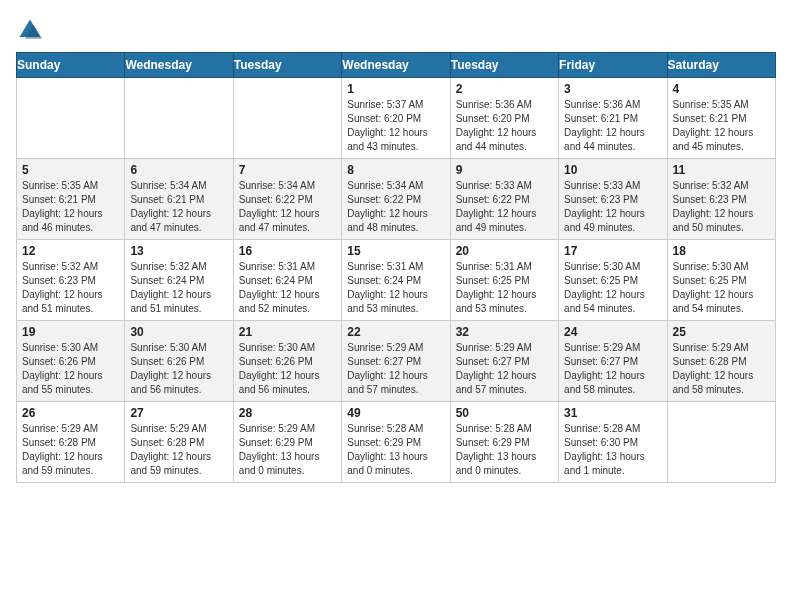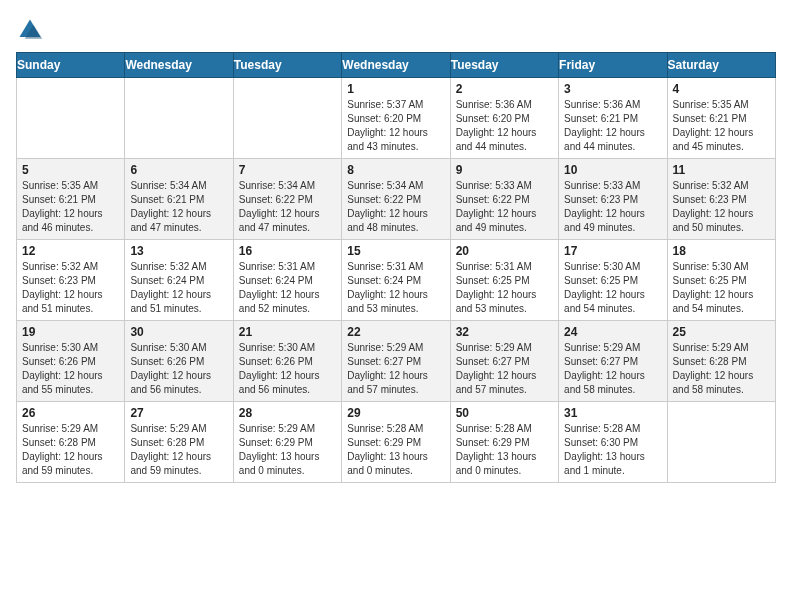--- a/index.html
+++ b/index.html
@@ -332,21 +332,21 @@
 and 59 minutes.</div>
         </td>
         <td>
           <span class="day-number">28</span>
           <div class="cell-info" style="white-space: pre-line;">Sunrise: 5:29 AM
 Sunset: 6:29 PM
 Daylight: 13 hours
 and 0 minutes.</div>
         </td>
         <td>
-          <span class="day-number">29</span>
+          <span class="day-number">49</span>
           <div class="cell-info" style="white-space: pre-line;">Sunrise: 5:28 AM
 Sunset: 6:29 PM
 Daylight: 13 hours
 and 0 minutes.</div>
         </td>
         <td>
           <span class="day-number">50</span>
           <div class="cell-info" style="white-space: pre-line;">Sunrise: 5:28 AM
 Sunset: 6:29 PM
 Daylight: 13 hours

